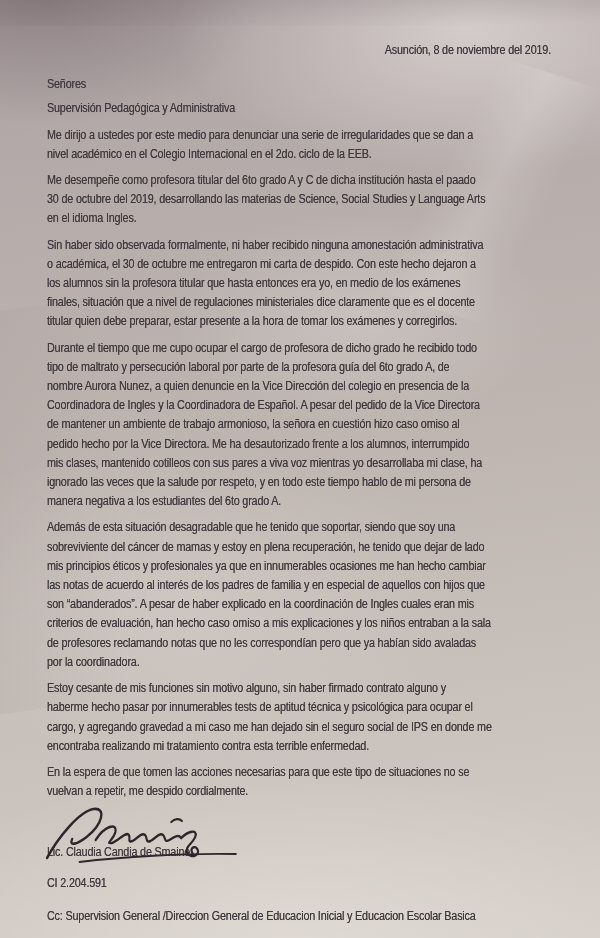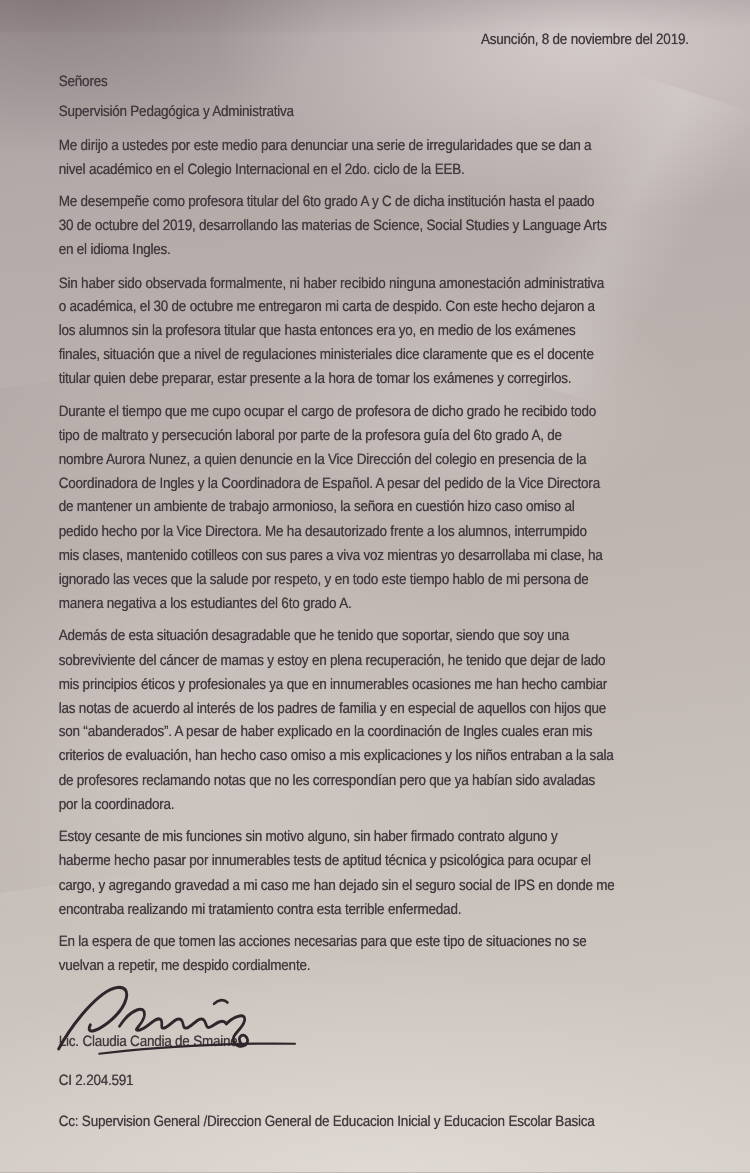--- a/index.html
+++ b/index.html
@@ -20,21 +20,21 @@
   }
   .wrinkle{position:absolute;pointer-events:none;}
   .wrinkle-1{left:0;top:0;width:600px;height:26px;
     background:linear-gradient(178deg, rgba(96,84,88,0.22), rgba(96,84,88,0) 90%);}
   .wrinkle-2{left:380px;top:60px;width:220px;height:260px;transform:rotate(18deg);
     background:linear-gradient(100deg, rgba(255,251,248,0) 30%, rgba(255,251,248,0.16) 50%, rgba(255,251,248,0) 72%);}
   .wrinkle-3{left:-40px;top:300px;width:260px;height:400px;transform:rotate(-8deg);
     background:linear-gradient(95deg, rgba(120,106,110,0.10), rgba(120,106,110,0) 60%);}
   .letter{
     position:relative;
-    padding:22px 0 0 47px;
+    padding:41px 0 0 47px;
     color:#3f383c;
     font-size:12px;
     letter-spacing:-0.2px;
     line-height:19.2px;
     text-shadow:0 0 0.6px rgba(63,56,60,0.75);
   }
   .scale{width:570px;transform:scaleX(0.9);transform-origin:0 0;}
   .date{text-align:right;padding-right:10px;margin-bottom:15px;}
   .line{margin-bottom:5px;}
   .recipient{margin-bottom:7px;}

